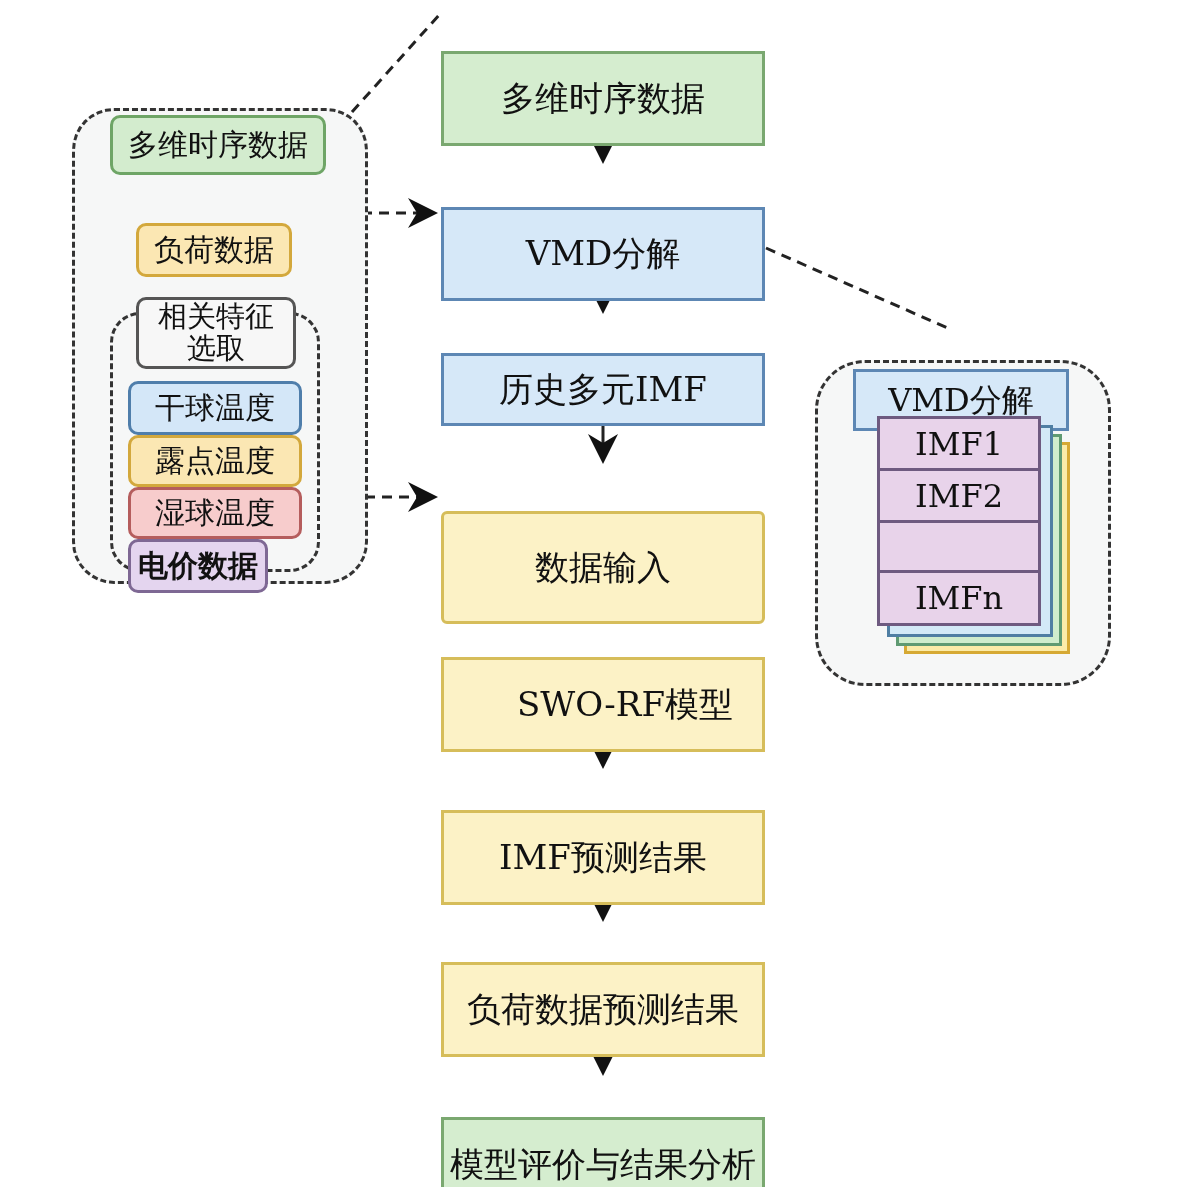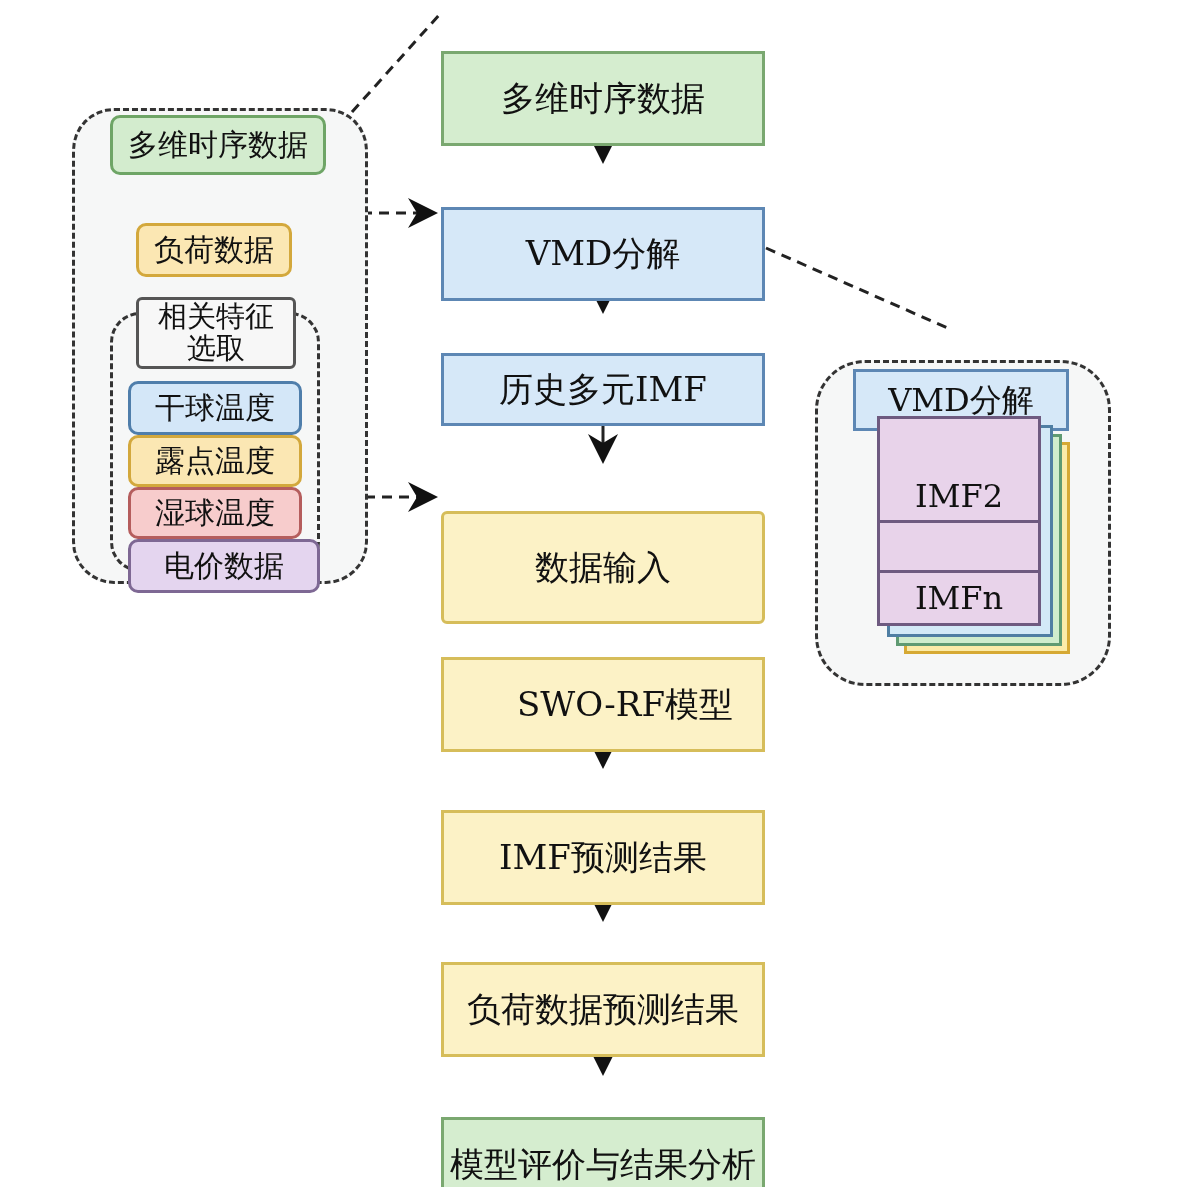--- a/index.html
+++ b/index.html
@@ -6,21 +6,21 @@
   body { width:1187px; height:1187px; position:relative; overflow:hidden;
          font-family:"DejaVu Serif","Liberation Serif",serif; color:#111; }
   svg.links { position:absolute; left:0; top:0; width:1187px; height:1187px; pointer-events:none; }
   .box { position:absolute; box-sizing:border-box; display:flex; align-items:center; justify-content:center;
          text-align:center; font-size:34px; line-height:1.15;margin-top:39px; }
   .main { border:3px solid; }
   .green { background:#d5edcf; border-color:#7aa870; }
   .blue  { background:#d6e8f8; border-color:#5d87b4; }
   .yellow{ background:#fcf2c6; border-color:#d6bd5a; }
   .round { border:3px solid; border-radius:10px; font-size:30px; }
-  .gray  { background:#f7f7f7; border-color:#555;border-radius:6px; }
+  .gray  { background:#f7f7f7; border-color:#555; }
   .lblue { background:#d4e7f8; border-color:#4f7eab; }
   .lyel  { background:#fbe7b3; border-color:#d3a83c; }
   .lred  { background:#f7cccc; border-color:#b55d5d; }
   .lpur  { background:#e4d5ef; border-color:#7e6894; }
   .lgreen{ background:#d3ecce; border-color:#6ea566; }
   .group { position:absolute; box-sizing:border-box; border:3px dashed #333; border-radius:42px; background:#f6f7f7; }
   .sheet { position:absolute; box-sizing:border-box; border:3px solid; }
   .imfrow { position:absolute; left:0; right:0; box-sizing:border-box; display:flex; align-items:center; justify-content:center;
             font-size:32px; border-bottom:3px solid #6e5a80; }
   .imfrow:last-child { border-bottom:none; }
@@ -64,21 +64,21 @@
 </div>
 <div class="box round lblue" style="left:128px; top:342px; width:174px; height:54px;">
   <span>干球温度</span>
 </div>
 <div class="box round lyel" style="left:128px; top:396px; width:174px; height:52px;">
   <span>露点温度</span>
 </div>
 <div class="box round lred" style="left:128px; top:448px; width:174px; height:52px;">
   <span>湿球温度</span>
 </div>
-<div class="box round lpur" style="left:128px; top:500px; width:192px; height:54px;">
+<div class="box round lpur" style="left:128px; top:500px; width:140px; height:54px;font-weight:bold;">
   <span>电价数据</span>
 </div>
 
 <div class="box main green" style="left:441px; top:12px; width:324px; height:95px;">
   <span>多维时序数据</span>
 </div>
 <div class="box main blue" style="left:441px; top:168px; width:324px; height:94px;">
   <span>VMD分解</span>
 </div>
 <div class="box main blue" style="left:441px; top:314px; width:324px; height:73px;">
@@ -102,20 +102,23 @@
 
 <div class="group" style="left:815px; top:360px; width:296px; height:326px; border-radius:50px;"></div>
 <div class="box main blue" style="left:853px; top:330px; width:216px; height:62px; font-size:32px;">
   <span>VMD分解</span>
 </div>
 
 <div class="sheet" style="left:904px; top:442px; width:166px; height:212px; background:#fbeba8; border-color:#d6a934;"></div>
 <div class="sheet" style="left:896px; top:434px; width:166px; height:212px; background:#cfeccd; border-color:#5f9a72;"></div>
 <div class="sheet" style="left:887px; top:425px; width:166px; height:212px; background:#d3e9f7; border-color:#4f7ea3;"></div>
 <div class="sheet" style="left:877px; top:416px; width:164px; height:210px; background:#e8d3ea; border-color:#6e5a80;">
+  <div class="imfrow" style="top:0; height:52px;">
+      <span>IMF1</span>
+    </div>
   <div class="imfrow" style="top:52px; height:52px;">
       <span>IMF2</span>
     </div>
   <div class="imfrow" style="top:104px; height:50px;">
       <span></span>
     </div>
   <div class="imfrow" style="top:154px; height:50px; border-bottom:none;">
       <span>IMFn</span>
     </div>
 </div>

